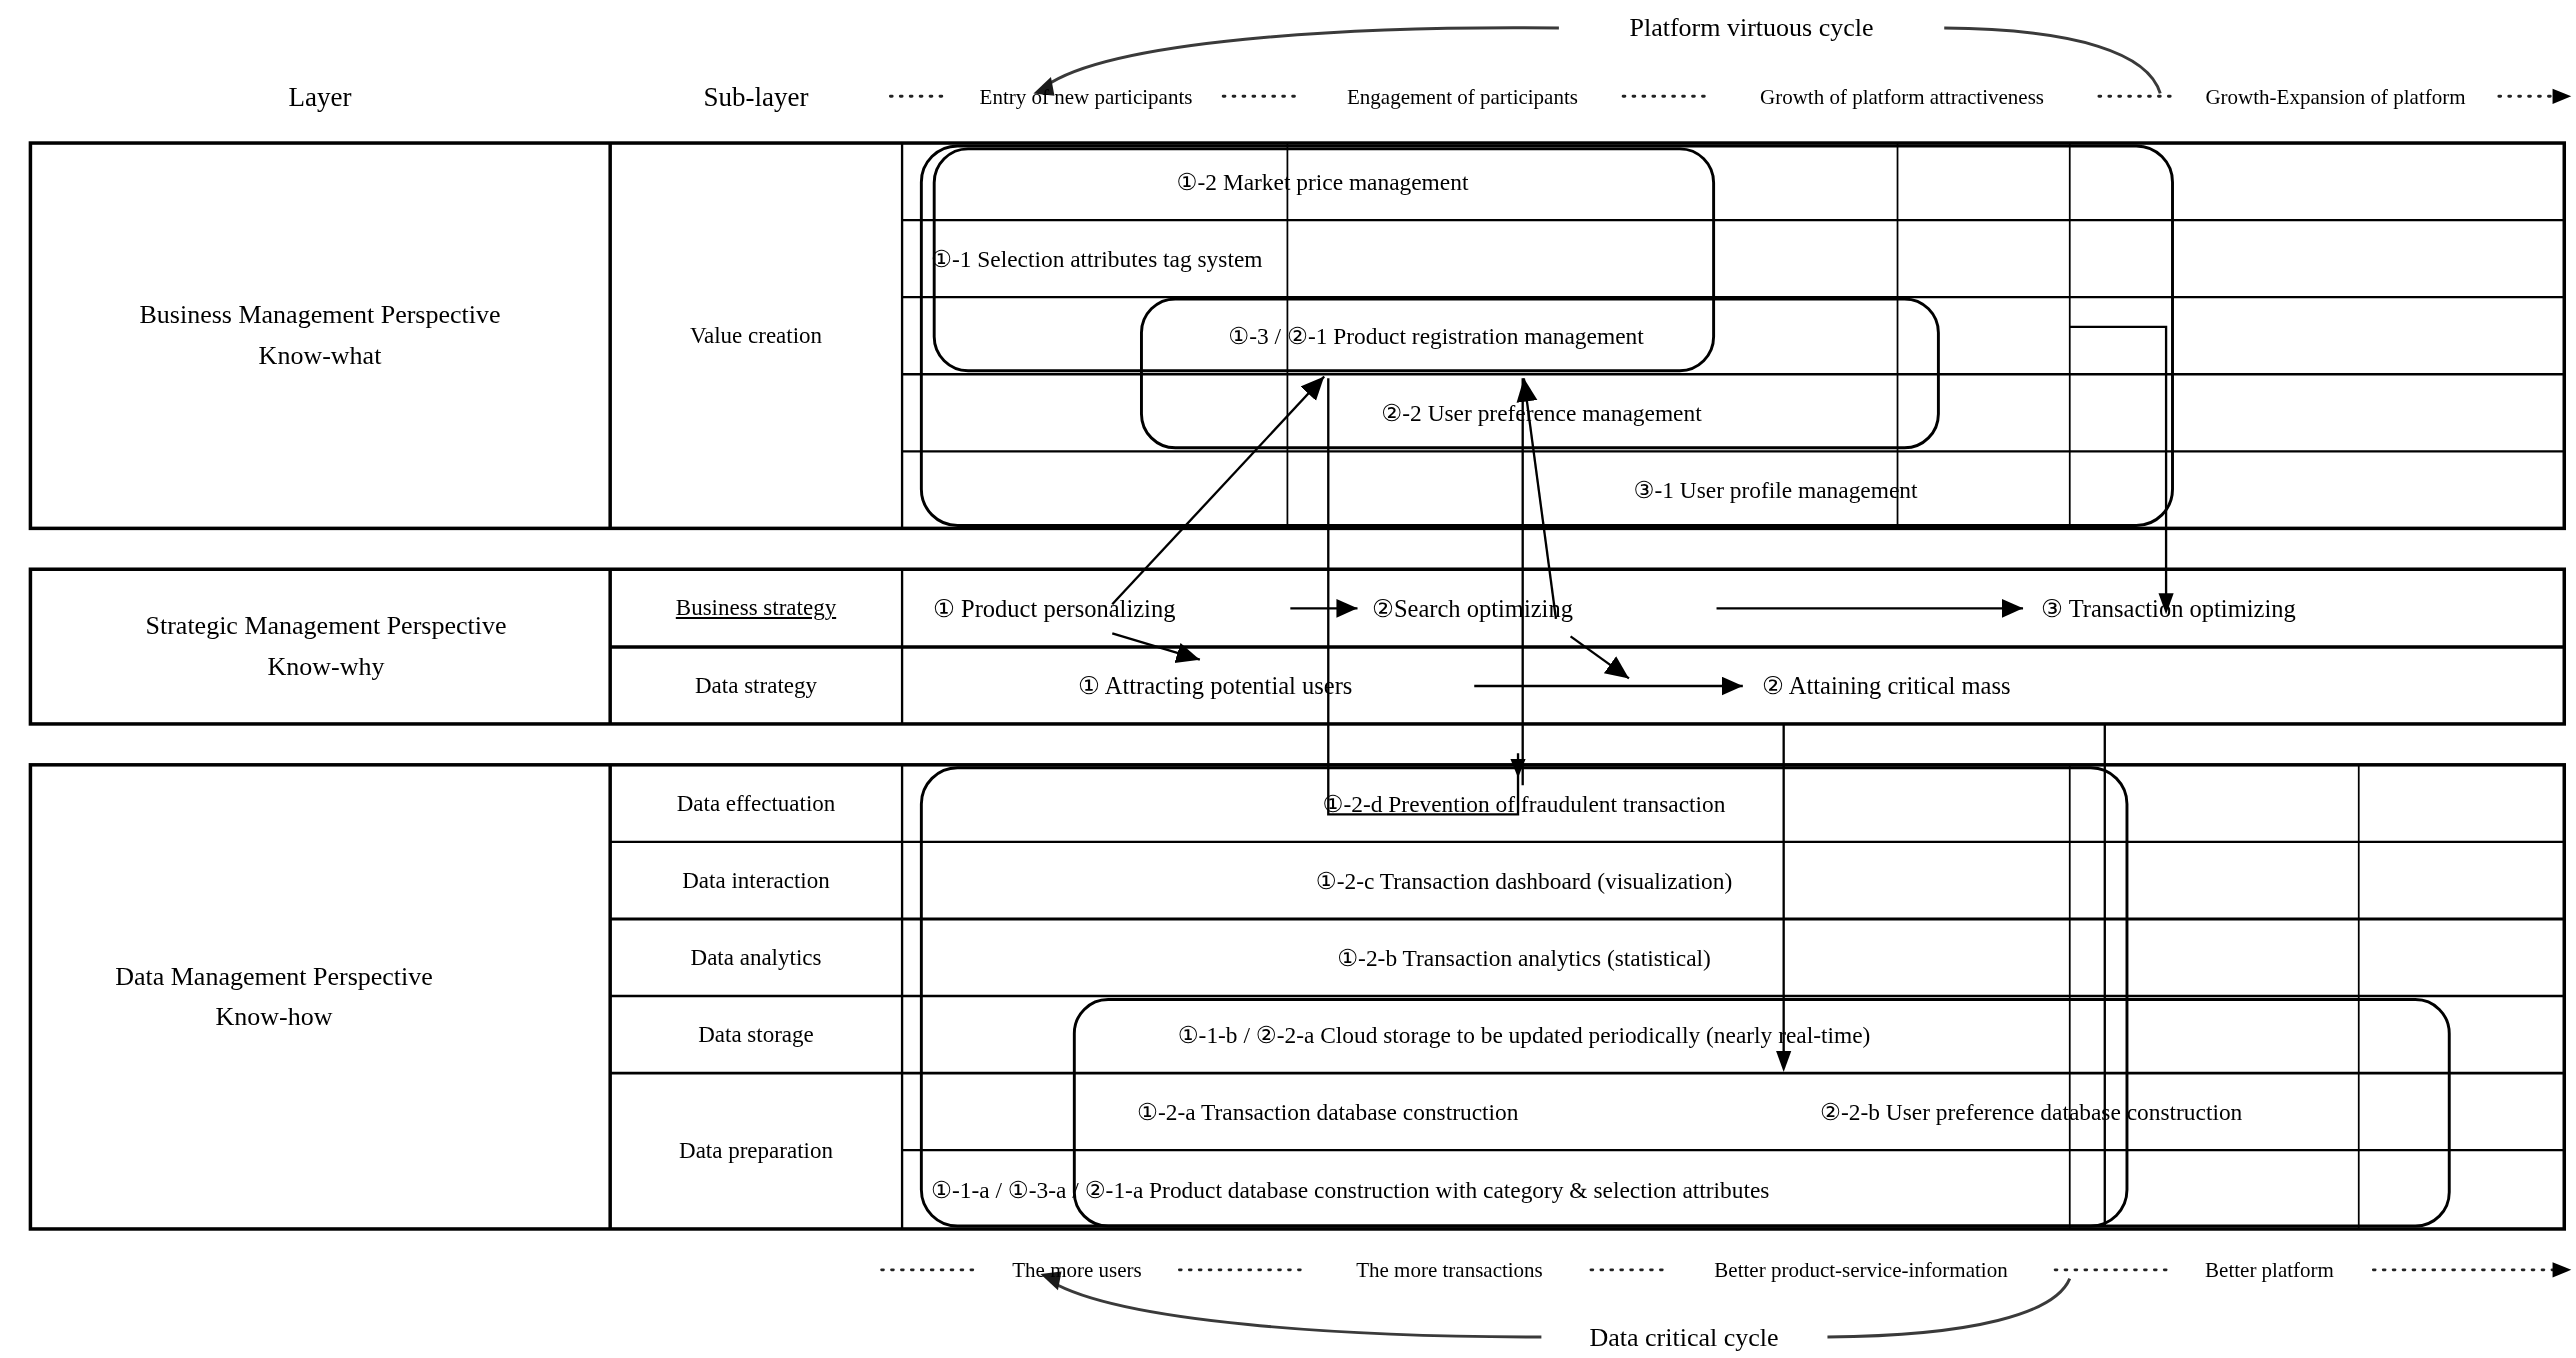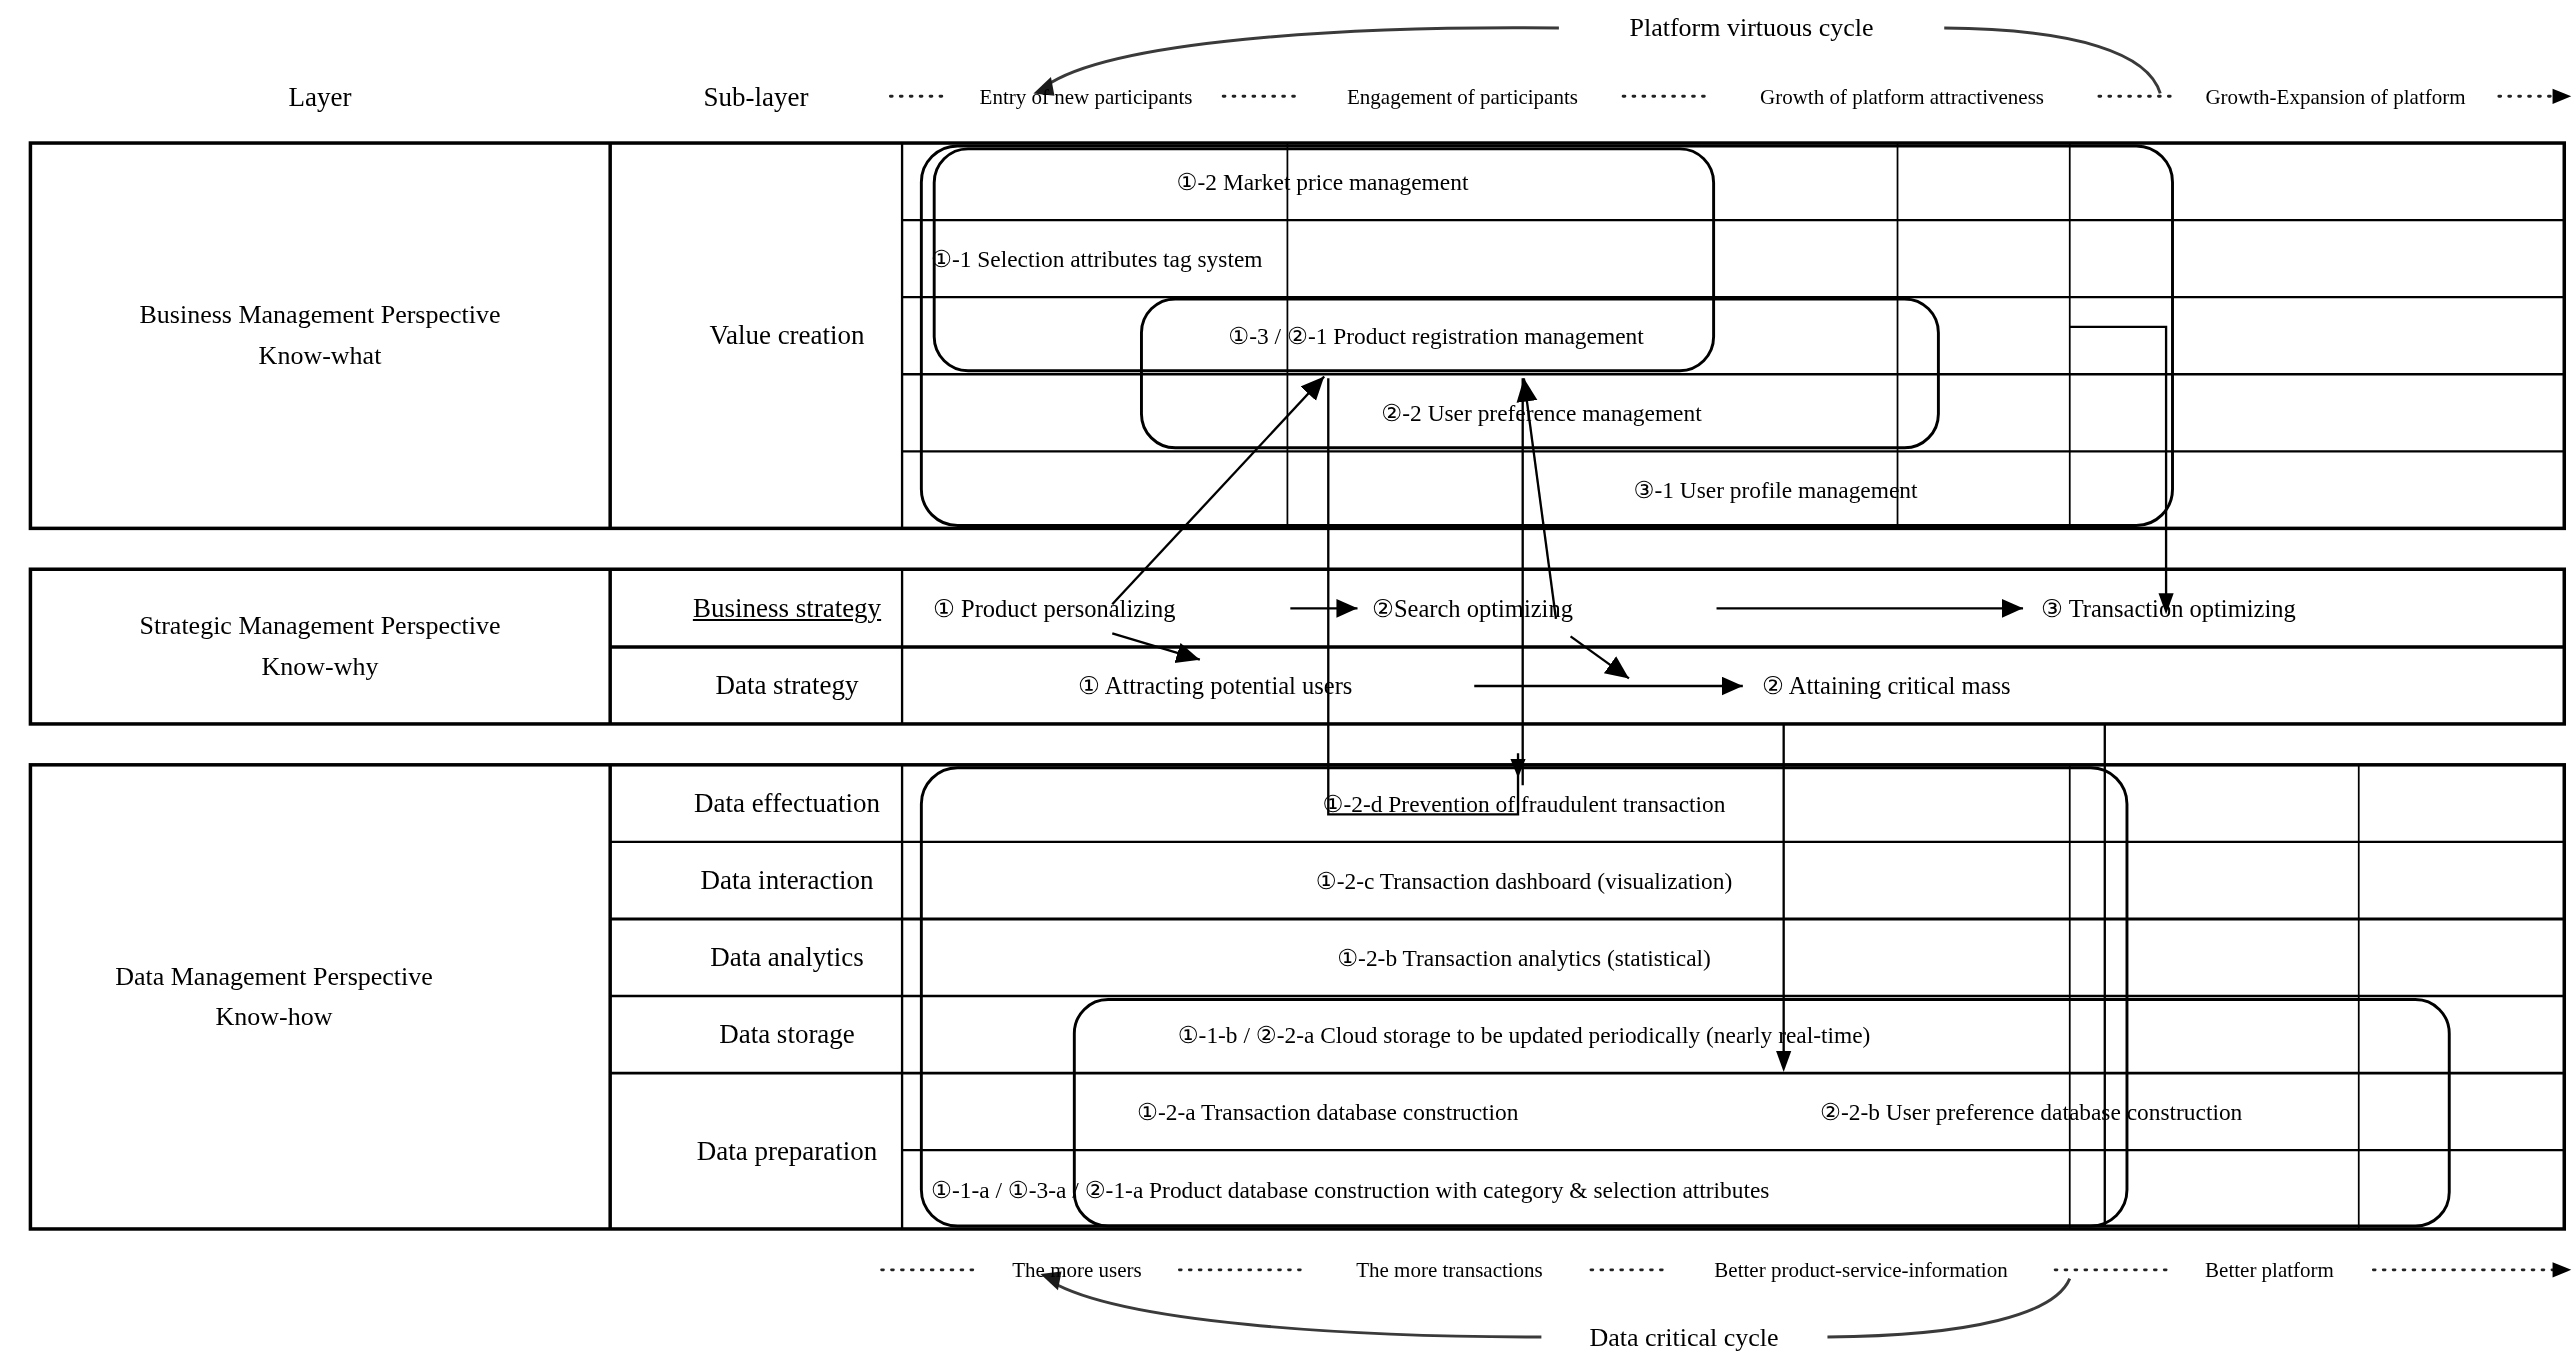--- a/index.html
+++ b/index.html
@@ -10,21 +10,21 @@
   }
   .abs{position:absolute;}
   .ctr{display:flex;align-items:center;justify-content:center;text-align:center;}
   .lft{display:flex;align-items:center;justify-content:flex-start;text-align:left;padding-left:10px;}
 
   
   .t-hdr{font-size:27px;}
   .t-flow{font-size:21px;}
   .t-cycle{font-size:26px;}
   .t-layer{font-size:26px;line-height:1.55;}
-  .t-sub{font-size:27px;padding-left:31px;}
+  .t-sub{font-size:23px;}
   .t-cell{font-size:23.4px;}
   .t-strat{font-size:24.5px;}
 
   
   #vec{position:absolute;left:0;top:0;width:2576px;height:1358px;pointer-events:none;}
 </style>
 </head>
 <body>
 
 <svg id="vec" viewBox="0 0 4412 2326">
@@ -168,21 +168,21 @@
   <div class="t-layer">Know-what</div>
 </div>
 <div class="abs ctr t-sub" style="left:610px;top:143px;width:292px;height:385px;">Value creation</div>
 
 <div class="abs ctr t-cell" style="left:946px;top:143px;width:753px;height:77px;">①-2 Market price management</div>
 <div class="abs lft t-cell" style="left:921px;top:220px;width:817px;height:77px;">①-1 Selection attributes tag system</div>
 <div class="abs ctr t-cell" style="left:969px;top:297px;width:934px;height:77px;">①-3 / ②-1 Product registration management</div>
 <div class="abs ctr t-cell" style="left:1153px;top:374px;width:777px;height:77px;">②-2 User preference  management</div>
 <div class="abs ctr t-cell" style="left:1390px;top:451px;width:771px;height:77px;">③-1 User profile  management</div>
 
-<div class="abs ctr" style="left:30px;top:569px;width:580px;height:155px;flex-direction:column;">
+<div class="abs ctr" style="left:30px;top:569px;width:580px;height:155px;flex-direction:column;padding-left:6px;">
   <div class="t-layer">Strategic Management Perspective</div>
   <div class="t-layer">Know-why</div>
 </div>
 <div class="abs ctr t-sub" style="left:610px;top:569px;width:292px;height:78px;text-decoration:underline;">Business strategy</div>
 <div class="abs ctr t-sub" style="left:610px;top:647px;width:292px;height:77px;">Data strategy</div>
 
 <div class="abs lft t-strat" style="left:923px;top:569px;width:374px;height:78px;">① Product personalizing</div>
 <div class="abs lft t-strat" style="left:1362px;top:569px;width:362px;height:78px;">②Search optimizing</div>
 <div class="abs lft t-strat" style="left:2031px;top:569px;width:467px;height:78px;">③ Transaction optimizing</div>
 <div class="abs lft t-strat" style="left:1068px;top:647px;width:409px;height:77px;">① Attracting potential users</div>

